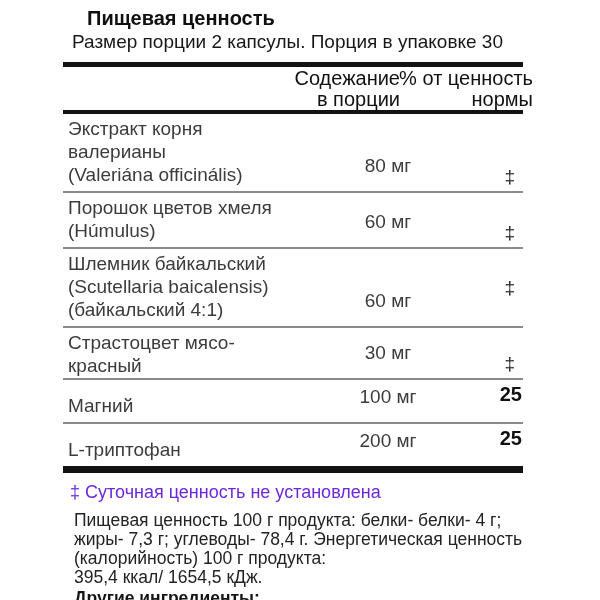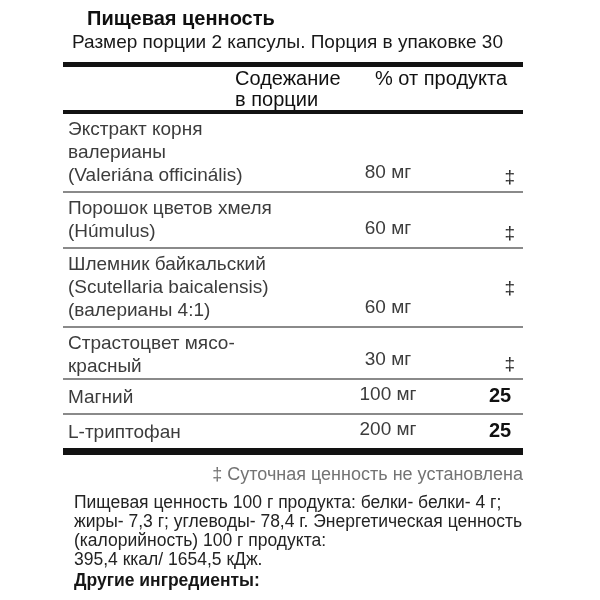--- a/index.html
+++ b/index.html
@@ -19,48 +19,48 @@
     margin:0 0 0 9px;
     font-size:19px;line-height:24px;color:#181818;
   }
   .bar{background:#121212;width:100%;}
   .bar-top{height:5px;margin-top:8px;}
   .bar-mid{height:4px;}
   .bar-bottom{height:7px;}
   .thead{
     position:relative;height:43px;color:#111;font-size:20px;line-height:21px;
   }
-  .th{position:absolute;top:1px;text-align:left;}
+  .th{position:absolute;top:1px;text-align:right;}
   .th-amount{left:172px;width:165px;}
   .th-dv{left:312px;width:158px;}
   .sep{height:2px;background:#8a8a8a;width:100%;}
   .row{
     display:grid;
     grid-template-columns:235px 140px 1fr;
     align-items:end;
     padding-top:3px;
     box-sizing:border-box;
     gap:20px;
   }
   .name{
     font-size:19px;line-height:23px;color:#3c3c3c;
     padding-left:5px;padding-bottom:5px;
   }
   .amount{
-    font-size:19px;color:#3c3c3c;text-align:center;padding-bottom:8px;
+    font-size:19px;color:#3c3c3c;text-align:center;padding-bottom:14px;
   }
   .dv{
     text-align:right;padding-right:4px;
   }
   .dv-dagger{font-size:19px;color:#2a2a2a;padding-bottom:3px;padding-right:8px;}
-  .dv-num{font-size:20px;font-weight:700;color:#111;padding-bottom:6px;padding-right:1px;text-align:center;}
+  .dv-num{font-size:20px;font-weight:700;color:#111;padding-bottom:16px;padding-right:1px;}
   .dv-center{align-self:center;}
   .footnote{
     margin:8px 0 0 7px;
-    font-size:18px;line-height:22px;color:#737373;text-align:right;
+    font-size:18px;line-height:22px;color:#6d28d9;
   }
   .para{
     margin:8px 0 0 11px;
     font-size:17.5px;line-height:19px;color:#232323;
   }
   .para-heading{
     margin:1px 0 0 11px;
     font-size:17.5px;line-height:20px;font-weight:700;color:#161616;
   }
 </style>
@@ -73,21 +73,22 @@
   <div class="subtitle">Размер порции 2 капсулы. Порция в упаковке 30</div>
 
   <div class="bar bar-top"></div>
 
   <div class="thead">
     <div class="th th-amount">
       <div>Содежание</div>
       <div>в порции</div>
     </div>
     <div class="th th-dv">
-      <div>% от продукта</div>
+      <div>% от ценность</div>
+      <div>нормы</div>
     </div>
   </div>
 
   <div class="bar bar-mid"></div>
 
   <div class="row" style="min-height:51px">
     <div class="name">
       <div>Экстракт корня валерианы</div>
       <div>(Valeriána officinális)</div>
     </div>
@@ -103,21 +104,21 @@
     </div>
     <div class="amount">60 мг</div>
     <div class="dv dv-dagger">‡</div>
   </div>
   <div class="sep"></div>
 
   <div class="row" style="min-height:76px">
     <div class="name">
       <div>Шлемник байкальский</div>
       <div>(Scutellaria baicalensis)</div>
-      <div>(валерианы 4:1)</div>
+      <div>(байкальский 4:1)</div>
     </div>
     <div class="amount">60 мг</div>
     <div class="dv dv-dagger dv-center">‡</div>
   </div>
   <div class="sep"></div>
 
   <div class="row" style="min-height:46px">
     <div class="name" style="padding-bottom:1px">
       <div>Страстоцвет мясо-красный</div>
     </div>

